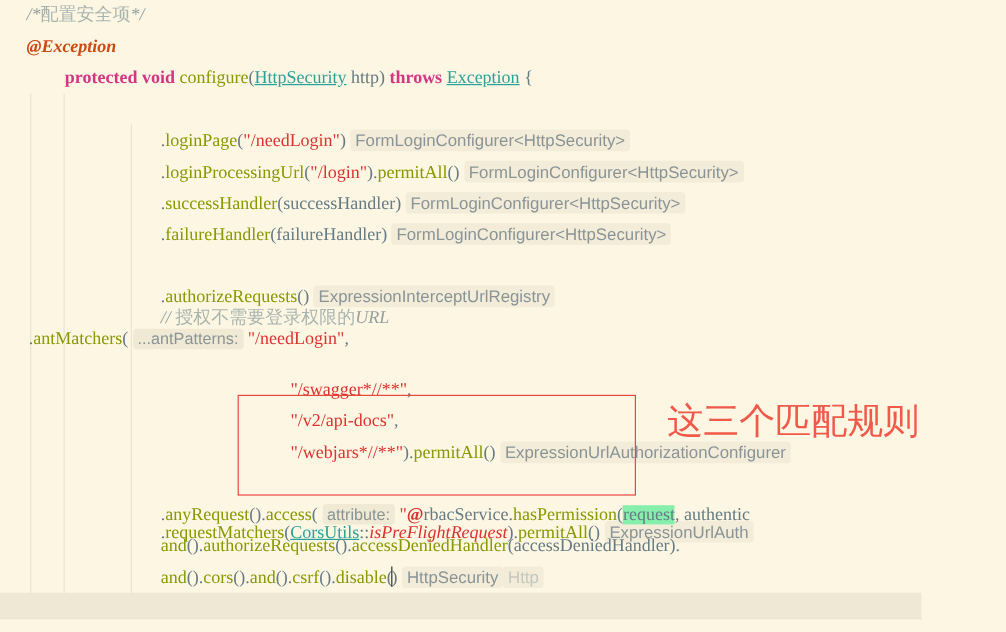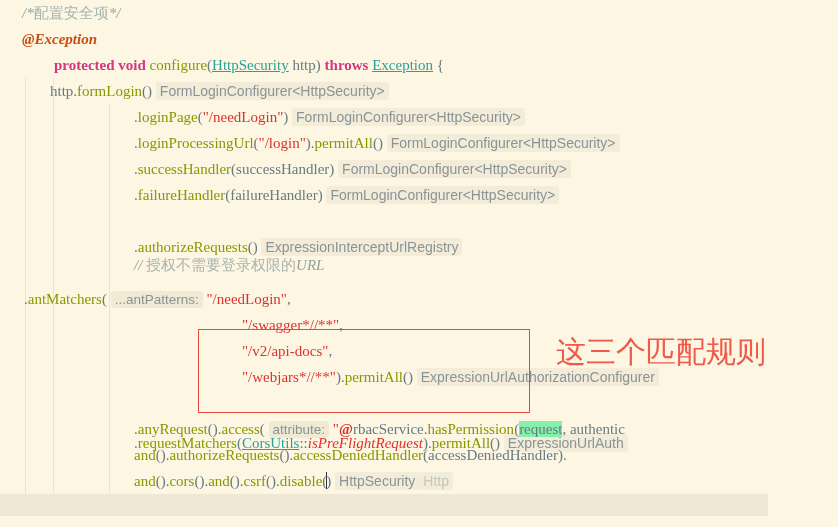--- a/index.html
+++ b/index.html
@@ -109,28 +109,27 @@
 
   <div class="guide" style="left:25px;top:78px;bottom:14px;"></div>
   <div class="guide" style="left:53px;top:78px;bottom:14px;"></div>
   <div class="guide" style="left:109px;top:104px;bottom:14px;"></div>
 
   <div class="curline" style="top:494px;"></div>
 
   <div class="line ind0" style="top:0px;"><span class="cmt">/*</span><span class="cmt-cn">配置安全项</span><span class="cmt">*/</span></div>
   <div class="line ind0" style="top:26px;"><span class="anno">@Exception</span></div>
   <div class="line ind0" style="top:52px;margin-left:32px;"><span class="kw">protected </span><span class="kw">void </span><span class="method">configure</span><span class="punct">(</span><span class="type">HttpSecurity</span><span class="plain"> http</span><span class="punct">) </span><span class="kw">throws </span><span class="type">Exception</span><span class="punct"> {</span></div>
-  <div class="line ind1" style="top:78px;"><span class="plain">http.</span><span class="method">formLogin</span><span class="punct">() </span><span class="hint">FormLoginConfigurer&lt;HttpSecurity&gt;</span></div>
   <div class="line ind3" style="top:104px;"><span class="punct">.</span><span class="method">loginPage</span><span class="punct">(</span><span class="str">"/needLogin"</span><span class="punct">) </span><span class="hint">FormLoginConfigurer&lt;HttpSecurity&gt;</span></div>
   <div class="line ind3" style="top:130px;"><span class="punct">.</span><span class="method">loginProcessingUrl</span><span class="punct">(</span><span class="str">"/login"</span><span class="punct">).</span><span class="method">permitAll</span><span class="punct">() </span><span class="hint">FormLoginConfigurer&lt;HttpSecurity&gt;</span></div>
   <div class="line ind3" style="top:156px;"><span class="punct">.</span><span class="method">successHandler</span><span class="punct">(</span><span class="plain">successHandler</span><span class="punct">) </span><span class="hint">FormLoginConfigurer&lt;HttpSecurity&gt;</span></div>
   <div class="line ind3" style="top:182px;"><span class="punct">.</span><span class="method">failureHandler</span><span class="punct">(</span><span class="plain">failureHandler</span><span class="punct">) </span><span class="hint">FormLoginConfigurer&lt;HttpSecurity&gt;</span></div>
   <div class="line ind3" style="top:234px;"><span class="punct">.</span><span class="method">authorizeRequests</span><span class="punct">() </span><span class="hint">ExpressionInterceptUrlRegistry</span></div>
   <div class="line ind3" style="top:252px;"><span class="cmt">// </span><span class="cmt-cn">授权不需要登录权限的</span><span class="cmt">URL</span></div>
-  <div class="line ind3" style="top:286px;padding-left:24px;"><span class="punct">.</span><span class="method">antMatchers</span><span class="punct">( </span><span class="phint">...antPatterns:</span><span class="punct"> </span><span class="str">"/needLogin"</span><span class="punct">,</span></div>
+  <div class="line ind3" style="top:270px;padding-left:24px;"><span class="punct">.</span><span class="method">antMatchers</span><span class="punct">( </span><span class="phint">...antPatterns:</span><span class="punct"> </span><span class="str">"/needLogin"</span><span class="punct">,</span></div>
   <div class="line ind4" style="top:312px;"><span class="str">"/swagger*//**"</span><span class="punct">,</span></div>
   <div class="line ind4" style="top:338px;"><span class="str">"/v2/api-docs"</span><span class="punct">,</span></div>
   <div class="line ind4" style="top:364px;"><span class="str">"/webjars*//**"</span><span class="punct">).</span><span class="method">permitAll</span><span class="punct">() </span><span class="hint">ExpressionUrlAuthorizationConfigurer</span></div>
   <div class="line ind3" style="top:390px;margin-top:40px;"><span class="punct">.</span><span class="method">requestMatchers</span><span class="punct">(</span><span class="type">CorsUtils</span><span class="punct">::</span><span class="ital">isPreFlightRequest</span><span class="punct">).</span><span class="method">permitAll</span><span class="punct">() </span><span class="hint">ExpressionUrlAuth</span></div>
   <div class="line ind3" style="top:416px;"><span class="punct">.</span><span class="method">anyRequest</span><span class="punct">().</span><span class="method">access</span><span class="punct">( </span><span class="phint">attribute:</span><span class="punct"> </span><span class="str">"</span><span class="atsym">@</span><span class="plain">rbacService.</span><span class="method">hasPermission</span><span class="punct">(</span><span class="hl-arg">request</span><span class="plain">, authentic</span></div>
   <div class="line ind3" style="top:442px;"><span class="method">and</span><span class="punct">().</span><span class="method">authorizeRequests</span><span class="punct">().</span><span class="method">accessDeniedHandler</span><span class="punct">(</span><span class="plain">accessDeniedHandler</span><span class="punct">).</span></div>
   <div class="line ind3" style="top:468px;"><span class="method">and</span><span class="punct">().</span><span class="method">cors</span><span class="punct">().</span><span class="method">and</span><span class="punct">().</span><span class="method">csrf</span><span class="punct">().</span><span class="method">disable</span><span class="punct">(</span><span class="caret"></span><span class="punct">) </span><span class="hint">HttpSecurity</span><span class="hint ghost">Http</span></div>
 
   <div id="redbox" style="left:198px;top:329px;width:332px;height:84px;"></div>
 

